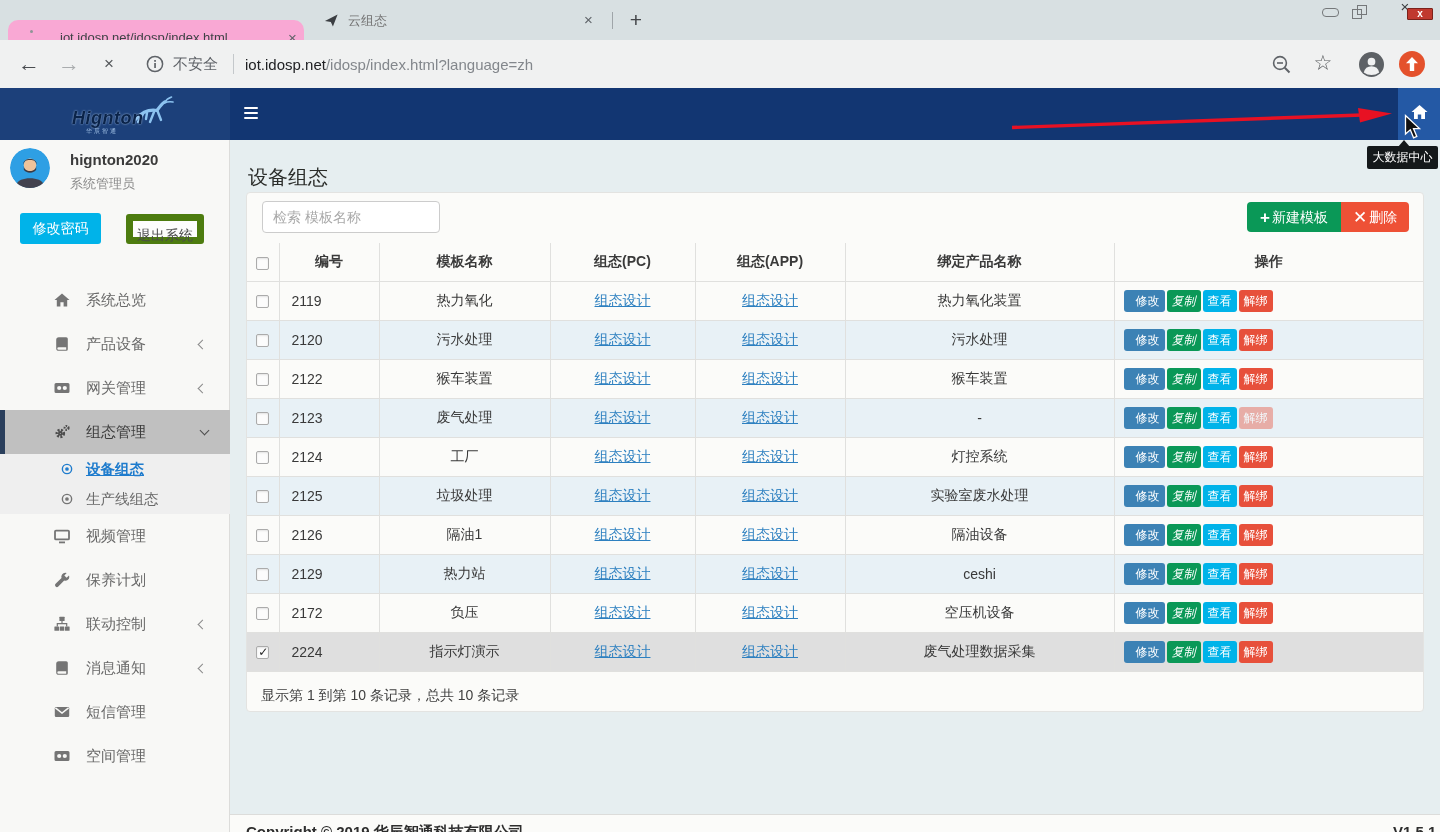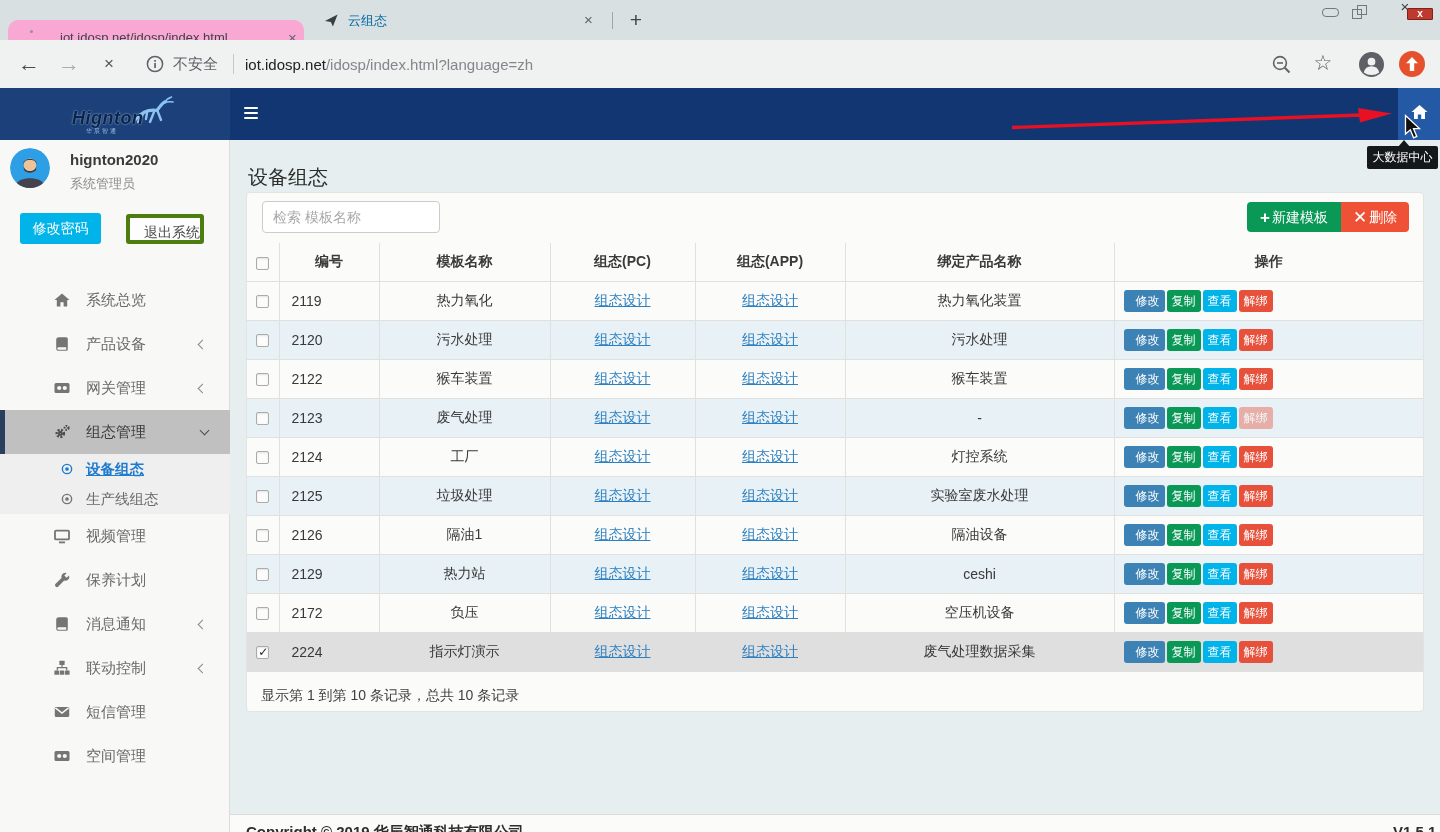--- a/index.html
+++ b/index.html
@@ -8,21 +8,21 @@
 
 
 #tabstrip { left:0; top:0; width:1440px; height:40px; background:#d8e0e2; }
 #tab1 { left:8px; top:20px; width:296px; height:36px; background:#f9a8d4; border-radius:10px 10px 0 0; }
 #tab1-dot { left:22px; top:10px; width:3px; height:3px; background:#8f9496; border-radius:50%; }
 #tab1-title { left:52px; top:0; width:218px; height:36px; line-height:36px; font-size:13px; color:#3f4246; white-space:nowrap; overflow:hidden; }
 .tab-close { width:17px; height:17px; line-height:16px; text-align:center; color:#5f6368; font-size:15px; border-radius:50%; }
 #tab1-close { left:276px; top:10px; }
 #tab2 { left:304px; top:0; width:316px; height:40px; }
 #tab2-pin { left:20px; top:13px; width:15px; height:15px; }
-#tab2-title { left:44px; top:0; height:40px; line-height:42px; font-size:13px; color:#0369a1; }
+#tab2-title { left:44px; top:0; height:40px; line-height:42px; font-size:13px; color:#737373; }
 #tab2-close { left:276px; top:12px; }
 #tab-divider { left:612px; top:12px; width:1px; height:17px; background:#9fa5a9; }
 #newtab-btn { left:624px; top:8px; width:24px; height:24px; line-height:23px; text-align:center; font-size:21px; color:#44474a; font-weight:400; }
 #win-min { left:1322px; top:8px; width:17px; height:9px; border:1.6px solid #75787a; border-radius:4px; }
 #win-restore-b { left:1352px; top:9px; width:10px; height:10px; border:1.6px solid #75787a; background:#d8e0e2; }
 #win-restore-f { left:1357px; top:5px; width:10px; height:10px; border:1.6px solid #75787a; }
 #win-close { left:1396px; top:-2px; width:18px; height:20px; font-size:15px; color:#3c3e40; text-align:center; }
 #red-box { left:1407px; top:8px; width:26px; height:12px; background:#c0392e; border:1px solid #7c221b; border-radius:1px; color:#fff; font-size:10px; line-height:10px; text-align:center; font-weight:bold; }
 #toolbar { left:0; top:40px; width:1440px; height:48px; background:#f0f1f1; }
 .navbtn { width:26px; height:26px; text-align:center; line-height:25px; font-size:22px; }
@@ -43,21 +43,21 @@
 #sidebar { left:0; top:88px; width:230px; height:744px; background:#f8f8f6; border-right:1px solid #dcdcda; }
 #logo-band { left:0; top:0; width:230px; height:52px; background:#1c407a; }
 #logo-wrap { left:58px; top:5px; width:120px; height:44px; }
 #logo-text { left:14px; top:15px; font-size:18px; font-weight:bold; font-style:italic; color:#0a2349; letter-spacing:.5px; text-shadow:0 0 2px rgba(190,215,245,.9); }
 #logo-sub { left:28px; top:34px; font-size:6px; color:#9dbde2; letter-spacing:2px; }
 #logo-deer { left:72px; top:2px; width:46px; height:34px; }
 #user-avatar { left:10px; top:60px; width:40px; height:40px; border-radius:50%; overflow:hidden; }
 #user-name { left:70px; top:63px; font-size:15px; font-weight:bold; color:#3b3b3b; }
 #user-role { left:70px; top:87px; font-size:13px; color:#8b8b8b; }
 #btn-changepw { left:20px; top:125px; width:81px; height:31px; background:#00b3e9; color:#fff; font-size:14px; border:none; border-radius:3px; text-align:center; line-height:31px; }
-#btn-logout { left:126px; top:126px; width:78px; height:30px; background:#fdfdfd; color:#4a4a4a; font-size:14px; border:4px solid #4d7c0f; border-radius:3px; text-align:right; line-height:28px; }
+#btn-logout { left:126px; top:126px; width:78px; height:30px; background:#fdfdfd; color:#4a4a4a; font-size:14px; border:7px solid #4d7c0f; border-radius:3px; text-align:center; line-height:28px; }
 #menu { left:0; top:190px; width:230px; }
 .mi { position:relative; width:230px; height:44px; color:#696969; }
 .mi .ic { position:absolute; left:54px; top:14px; width:16px; height:16px; color:#757575; }
 .mi .lbl { position:absolute; left:86px; top:0; height:44px; line-height:44px; font-size:15px; }
 .mi.active { background:#c0c0c0; border-left:5px solid #2a3f5c; }
 .mi.active .ic { left:49px; color:#4c4c4c; }
 .mi.active .lbl { left:81px; color:#3c3c3c; }
 .chev { position:absolute; right:24px; top:19px; width:7px; height:7px; border-left:1.6px solid #8a8a8a; border-bottom:1.6px solid #8a8a8a; }
 .chev.left { transform:rotate(45deg); }
 .chev.down { transform:rotate(-45deg); top:17px; right:22px; border-color:#4c4c4c; }
@@ -94,21 +94,21 @@
 #tbl th:last-child, #tbl td:last-child { border-right:none; }
 #tbl tbody tr:nth-child(even) td { background:#e8f1f6; }
 #tbl tbody tr.selected td { background:#dfdfdf; }
 #tbl td.cid { text-align:left; padding-left:12px; }
 #tbl td.cact { text-align:left; padding-left:9px; }
 #tbl a { color:#2e80c0; text-decoration:underline; }
 .cb { display:inline-block; width:13px; height:13px; border:1px solid #ababab; border-radius:2px; background:#fcfcfc; box-shadow:inset 0 1px 2px rgba(0,0,0,.1); vertical-align:middle; position:relative; }
 .cb.checked::after { content:"\2713"; position:absolute; left:1px; top:-2px; font-size:12px; font-weight:bold; color:#222; }
 .abtn { display:inline-block; height:22px; line-height:22px; padding:0 5px; margin-right:2px; border-radius:3px; color:#fff; font-size:12px; }
 .abtn.a0 { background:#3c82b5;padding-left:12px; }
-.abtn.a1 { background:#0a9857; }
+.abtn.a1 { background:#0a9857;font-style:italic; }
 .abtn.a2 { background:#00b3e9; }
 .abtn.a3 { background:#e7503b; }
 .abtn.dis { opacity:.42; }
 #summary { left:14px; top:494px; font-size:14px; color:#3e3e3e; }
 #footer-strip { left:0; top:726px; width:1210px; height:18px; background:#fbfbf9; border-top:1px solid #dcdcda; overflow:hidden; }
 #copyright { left:16px; top:8px; font-size:15px; font-weight:bold; color:#2e2e2e; }
 #version { left:1163px; top:8px; font-size:15px; font-weight:bold; color:#2e2e2e; }
 svg { display:block; }
 </style>
 </head>
@@ -270,37 +270,37 @@
         <span class="abs ic">
           <svg viewBox="0 0 16 16" fill="currentColor">
             <path d="M11.2 0.8 a3.9 3.9 0 0 0 -3.7 5.1 L1.6 11.8 a1.9 1.9 0 0 0 2.7 2.7 L10.2 8.6 a3.9 3.9 0 0 0 5.1 -3.7 l-0.3 -1.5 L12.6 5.8 L10.3 3.5 L12.7 1.1 Z"></path>
           </svg>
         </span>
         <span class="abs lbl">保养计划</span>
       </div>
       <div class="mi">
         <span class="abs ic">
           <svg viewBox="0 0 16 16" fill="currentColor">
-            <path d="M4.8 1.2 h7.4 a1.6 1.6 0 0 1 1.6 1.6 v10.4 a1.6 1.6 0 0 1 -1.6 1.6 h-7.4 a2.6 2.6 0 0 1 -2.6 -2.6 v-8.4 a2.6 2.6 0 0 1 2.6 -2.6 z M4.6 11.2 a1.3 1.3 0 0 0 0 2.6 h7.6 v-2.6 z" fill-rule="evenodd"></path>
-          </svg>
-        </span>
-        <span class="abs lbl">消息通知</span>
-        <span class="chev left"></span>
-      </div>
-      <div class="mi">
-        <span class="abs ic">
-          <svg viewBox="0 0 16 16" fill="currentColor">
             <rect x="5.4" y="0.8" width="5.2" height="4.2" rx="0.5"></rect>
             <rect x="0.4" y="10.6" width="4.6" height="4.2" rx="0.5"></rect>
             <rect x="5.7" y="10.6" width="4.6" height="4.2" rx="0.5"></rect>
             <rect x="11" y="10.6" width="4.6" height="4.2" rx="0.5"></rect>
             <path d="M7.4 5 h1.2 v2 h4.7 v3.6 h-1.2 V8.2 H3.9 v2.4 H2.7 V7 h4.7 z"></path>
           </svg>
         </span>
         <span class="abs lbl">联动控制</span>
+        <span class="chev left"></span>
+      </div>
+      <div class="mi">
+        <span class="abs ic">
+          <svg viewBox="0 0 16 16" fill="currentColor">
+            <path d="M4.8 1.2 h7.4 a1.6 1.6 0 0 1 1.6 1.6 v10.4 a1.6 1.6 0 0 1 -1.6 1.6 h-7.4 a2.6 2.6 0 0 1 -2.6 -2.6 v-8.4 a2.6 2.6 0 0 1 2.6 -2.6 z M4.6 11.2 a1.3 1.3 0 0 0 0 2.6 h7.6 v-2.6 z" fill-rule="evenodd"></path>
+          </svg>
+        </span>
+        <span class="abs lbl">消息通知</span>
         <span class="chev left"></span>
       </div>
       <div class="mi">
         <span class="abs ic">
           <svg viewBox="0 0 16 16" fill="currentColor">
             <rect x="0.8" y="3" width="14.4" height="10" rx="1.2"></rect>
             <path d="M1.4 3.8 L8 9 L14.6 3.8" stroke="#f8f8f6" stroke-width="1.5" fill="none"></path>
           </svg>
         </span>
         <span class="abs lbl">短信管理</span>

